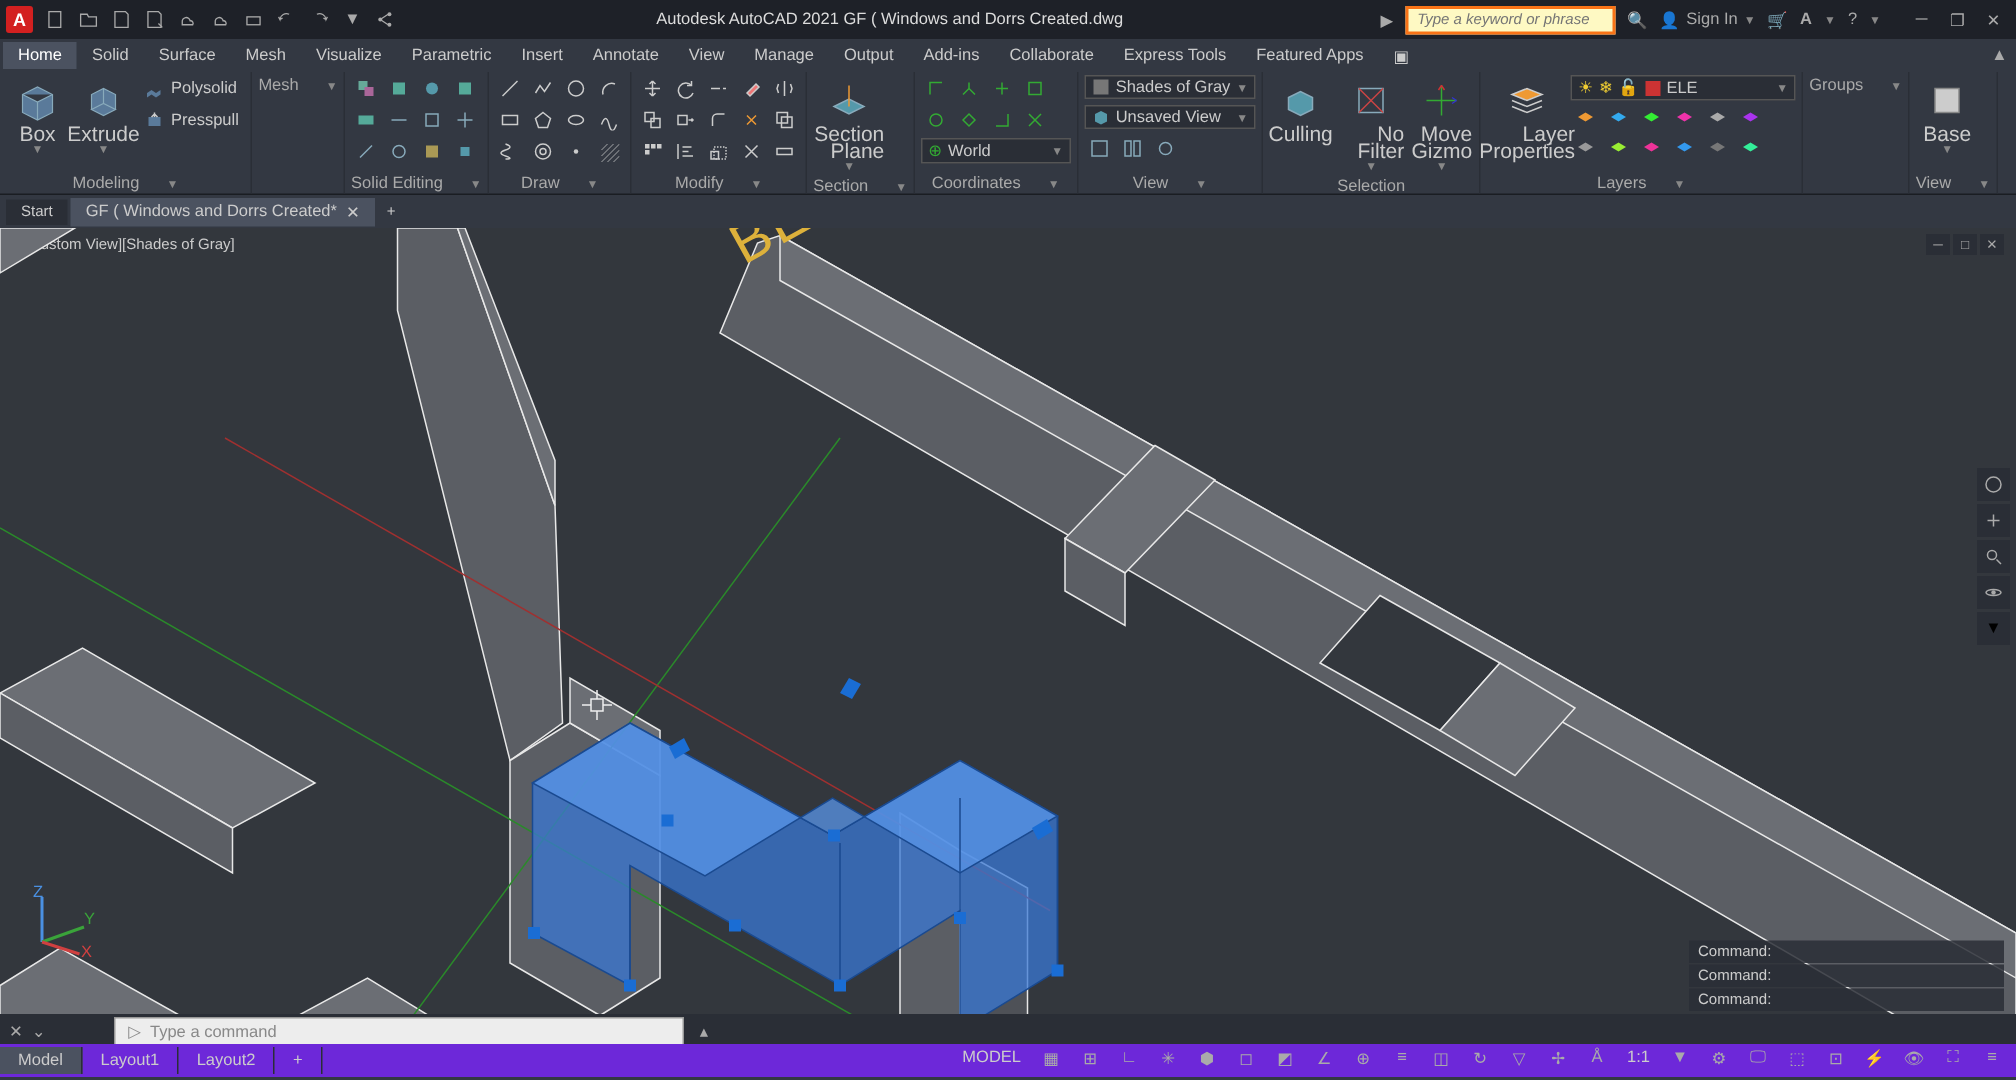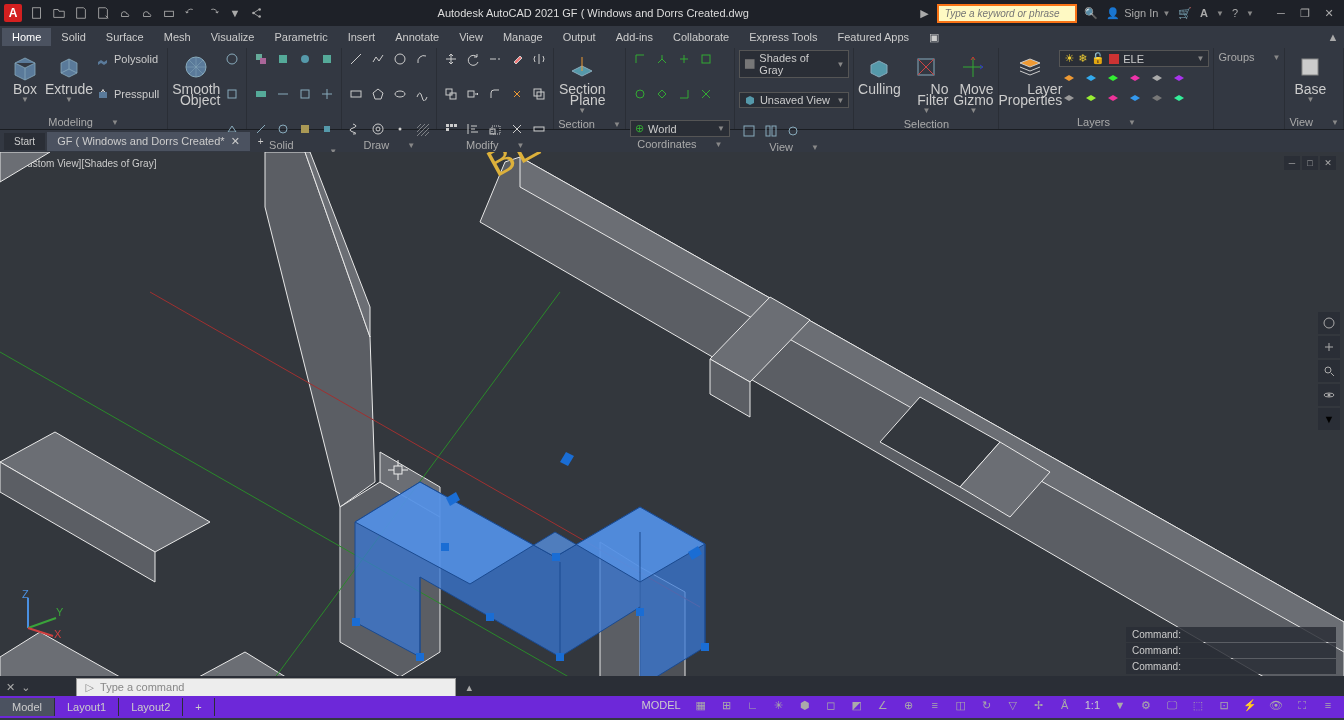--- a/index.html
+++ b/index.html
@@ -22,21 +22,21 @@
 .ribbon-panel{display:flex;flex-direction:column;border-right:1px solid #2a2e36;padding:2px 4px 0}
 .ribbon-panel-body{flex:1;display:flex;align-items:flex-start;gap:2px}
 .ribbon-panel-label{text-align:center;color:#aaa;font-size:10px;padding:1px 0;display:flex;justify-content:center;align-items:center;gap:18px}
 .big-btn{display:flex;flex-direction:column;align-items:center;width:42px;padding:2px;cursor:pointer;color:#ccc}
 .big-btn-icon{width:30px;height:30px;margin-bottom:2px;display:flex;align-items:center;justify-content:center}
 .big-btn-label{font-size:14px;text-align:right;line-height:11px}
 .small-row{display:flex;align-items:center;gap:2px;height:18px}
 .small-btn{width:20px;height:18px;display:flex;align-items:center;justify-content:center;cursor:pointer}
 .small-btn svg{width:14px;height:14px}
 .text-btn{display:flex;align-items:center;gap:4px;padding:0 4px;height:18px;color:#ccc;font-size:10px;cursor:pointer}
-.col{display:flex;flex-direction:column;gap:17px}
+.col{display:flex;flex-direction:column;gap:3px}
 .dropdown-field{background:#2a2e36;border:1px solid #555;color:#ccc;padding:1px 4px;font-size:10px;display:flex;align-items:center;gap:4px;min-width:100px;cursor:pointer}
 .caret{font-size:8px;color:#888}
 .doctabs{height:22px;background:#333842;display:flex;align-items:center;padding:0 4px;gap:2px}
 .doctab{padding:3px 10px;background:#2a2e36;color:#ccc;font-size:10px;display:flex;align-items:center;gap:6px;cursor:pointer}
 .doctab.active{background:#4b5260}
 .viewport{position:absolute;left:0;top:152px;right:0;bottom:22px;background:#33373d;overflow:hidden}
 .viewport-label{position:absolute;top:6px;left:6px;color:#ccc;font-size:10px}
 .viewport-controls{position:absolute;top:4px;right:8px;display:flex;gap:2px}
 .vp-btn{width:16px;height:14px;background:#2a2e36;color:#aaa;display:flex;align-items:center;justify-content:center;font-size:9px;cursor:pointer}
 .viewcube-area{position:absolute;top:30px;right:20px;width:80px;height:110px}
@@ -202,49 +202,20 @@
           </div>
       </div>
     </div>
     <div class="ribbon-panel-label">
         <span>Modeling</span>
         <span class="caret">▼</span>
       </div>
   </div>
 
   <div class="ribbon-panel">
-    <div class="ribbon-panel-body">
-      <div class="big-btn" style="width:48px">
-          <div class="big-btn-icon">
-            <svg width="28" height="28" viewBox="0 0 28 28">
-              <circle cx="14" cy="14" r="10" fill="#5a7a9a" stroke="#8ab"></circle>
-              <path d="M4 14h20M14 4v20M7 7l14 14M21 7l-14 14" stroke="#8ab" stroke-width="0.5" fill="none"></path>
-            </svg>
-          </div>
-          <div class="big-btn-label" style="white-space:pre">Smooth
-Object</div>
-        </div>
-      <div class="col">
-        <div class="small-btn">
-            <svg viewBox="0 0 14 14">
-              <circle cx="7" cy="7" r="5" fill="none" stroke="#8ab"></circle>
-            </svg>
-          </div>
-        <div class="small-btn">
-            <svg viewBox="0 0 14 14">
-              <rect x="3" y="3" width="8" height="8" fill="none" stroke="#8ab"></rect>
-            </svg>
-          </div>
-        <div class="small-btn">
-            <svg viewBox="0 0 14 14">
-              <path d="M3 10l4-6 4 6z" fill="none" stroke="#8ab"></path>
-            </svg>
-          </div>
-      </div>
-    </div>
     <div class="ribbon-panel-label">
         <span>Mesh</span>
         <span class="caret">▼</span>
       </div>
   </div>
 
   <div class="ribbon-panel">
     <div class="ribbon-panel-body">
       <div class="col">
           <div class="small-row">
@@ -577,21 +548,21 @@
       </div>
     </div>
     <div class="ribbon-panel-label">
         <span>Coordinates</span>
         <span class="caret">▼</span>
       </div>
   </div>
 
   <div class="ribbon-panel">
     <div class="ribbon-panel-body">
-      <div class="col" style="gap:14px">
+      <div class="col" style="gap:4px">
         <div class="dropdown-field">
             <svg width="12" height="12" viewBox="0 0 12 12">
               <rect x="1" y="1" width="10" height="10" fill="#777"></rect>
             </svg>
             <span>Shades of Gray</span>
             <span class="caret" style="margin-left:auto">▼</span>
           </div>
         <div class="dropdown-field">
             <svg width="12" height="12" viewBox="0 0 12 12">
               <path d="M2 4l4-2 4 2v5l-4 2-4-2z" fill="#59a"></path>

